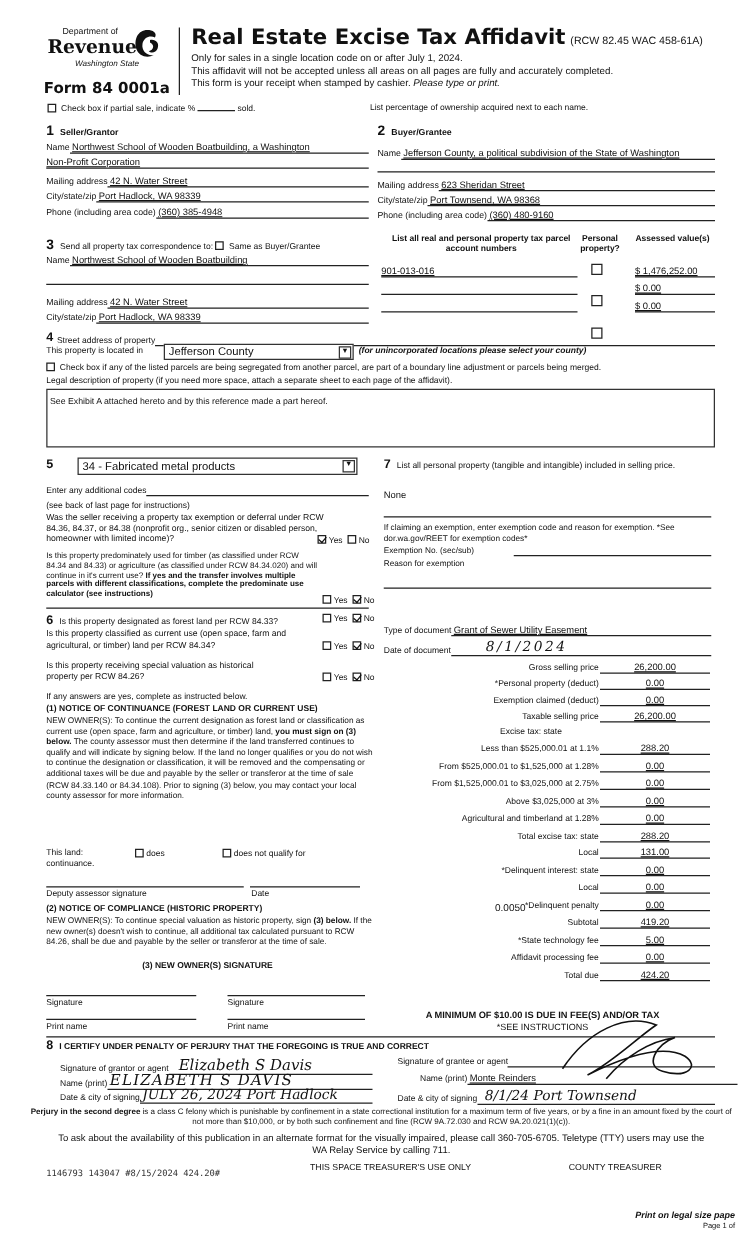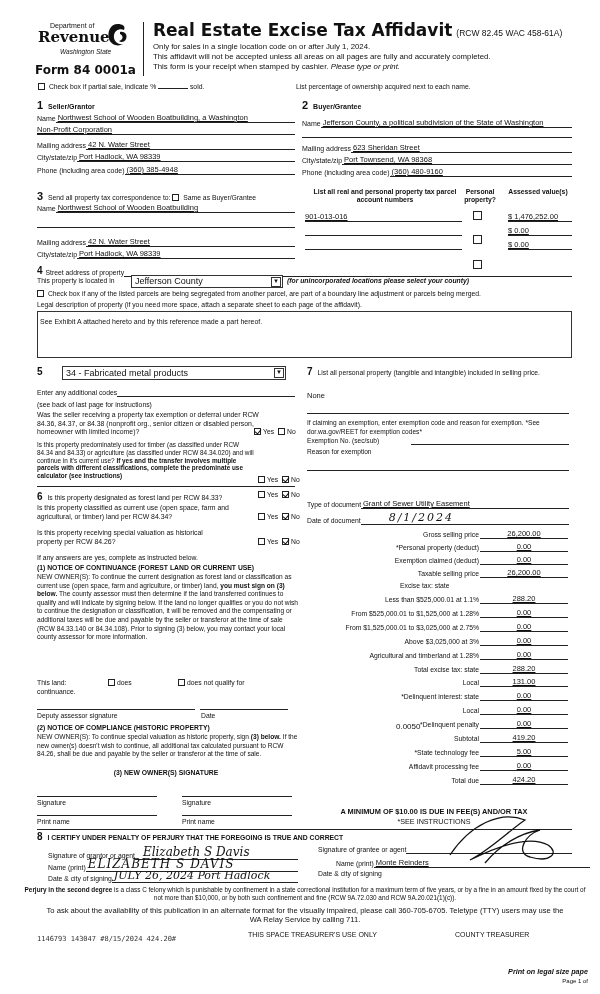--- a/index.html
+++ b/index.html
@@ -375,20 +375,21 @@
 </div>
 <svg class="abs" style="left:430px;top:805px;" width="140" height="65" viewBox="0 0 140 65">
   <path d="M20 50 C40 20 70 5 95 15 C80 25 60 45 40 55 C70 40 100 30 118 40 C130 48 120 58 100 52 C85 48 95 30 110 25 C90 28 70 40 55 58" fill="none" stroke="#111" stroke-width="1.3"></path>
 </svg>
 <div class="row" style="left:336px;top:858px;width:254px;">
   <span class="lbl" style="font-size:6.8px;">Name (print)</span>
   <span class="val">Monte Reinders</span>
 </div>
 <div class="row" style="left:318px;top:870px;width:254px;">
   <span class="lbl" style="font-size:6.8px;">Date &amp; city of signing</span>
+  <span class="val hand" style="text-decoration:none;font-size:11px;padding-left:6px;">8/1/24 Port Townsend</span>
 </div>
 
 <div class="abs" style="left:22px;top:886px;width:566px;text-align:center;font-size:6.4px;line-height:8px;">
   <span style="font-weight:bold;">Perjury in the second degree</span>
   <span>is a class C felony which is punishable by confinement in a state correctional institution for a maximum term of five years, or by a fine in an amount fixed by the court of not more than $10,000, or by both such confinement and fine (RCW 9A.72.030 and RCW 9A.20.021(1)(c)).</span>
 </div>
 <div class="abs" style="left:40px;top:906px;width:530px;text-align:center;font-size:7.6px;line-height:9px;">To ask about the availability of this publication in an alternate format for the visually impaired, please call 360-705-6705. Teletype (TTY) users may use the WA Relay Service by calling 711.</div>
 <div class="abs" style="left:37px;top:935px;font-family:'DejaVu Sans Mono',monospace;font-size:7px;color:#333;">1146793 143047 #8/15/2024 424.20#</div>
 <div class="abs" style="left:248px;top:931px;font-size:7px;">THIS SPACE TREASURER'S USE ONLY</div>
 <div class="abs" style="left:455px;top:931px;font-size:7px;">COUNTY TREASURER</div>

